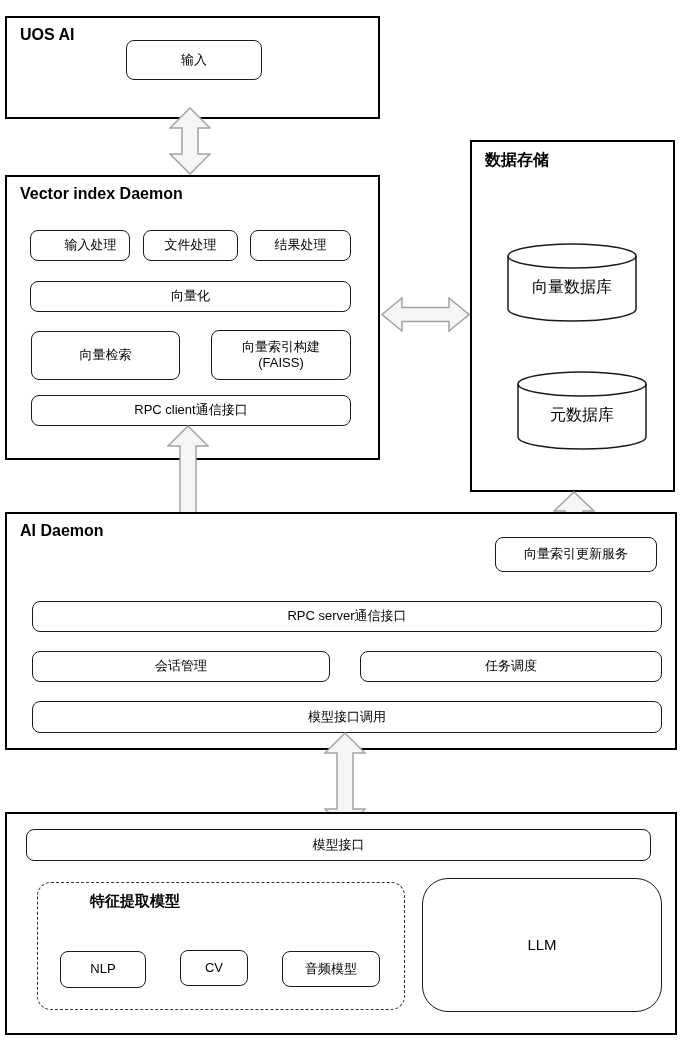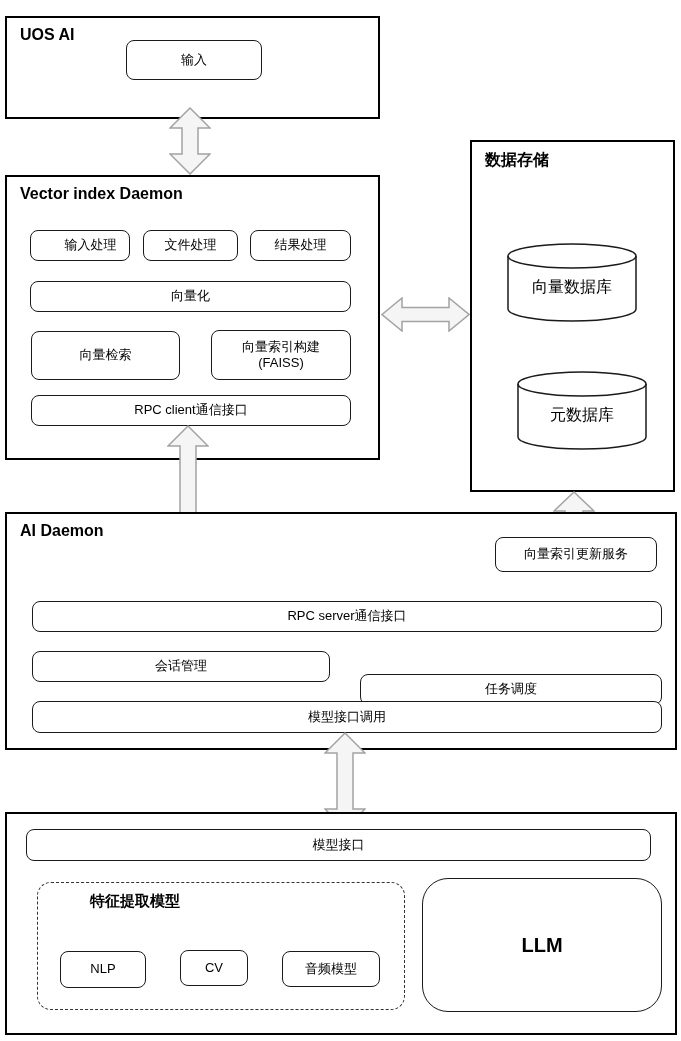--- a/index.html
+++ b/index.html
@@ -24,21 +24,21 @@
   .container .title{
     position:absolute;left:13px;top:8px;font-weight:bold;font-size:16px;
     white-space:nowrap;
   }
   
   .node{
     position:absolute;background:#fff;border:1.5px solid #1a1a1a;border-radius:8px;
     display:flex;align-items:center;justify-content:center;flex-direction:column;
     font-size:13px;text-align:center;line-height:1.25;
   }
-  .node.big-radius{border-radius:26px;font-size:20px;font-weight:bold;}
+  .node.big-radius{border-radius:26px;font-size:15px;}
   .dashed-group{
     position:absolute;background:#fff;border:1.5px dashed #333;border-radius:14px;
   }
   .dashed-group .title{
     position:absolute;left:12px;top:9px;font-weight:bold;font-size:15px;white-space:nowrap;padding-left:40px;
   }
   svg{position:absolute;display:block;}
   .arrow-shape{fill:var(--arrow-fill);stroke:var(--arrow-stroke);stroke-width:1.5;}
   .cyl{fill:#fff;stroke:#1a1a1a;stroke-width:1.5;}
   .cyl-label{
@@ -122,21 +122,21 @@
 </div>
 <div class="node" style="left:495px;top:537px;width:162px;height:35px;">
   <span>向量索引更新服务</span>
 </div>
 <div class="node" style="left:32px;top:601px;width:630px;height:31px;">
   <span>RPC server通信接口</span>
 </div>
 <div class="node" style="left:32px;top:651px;width:298px;height:31px;text-align:center;">
   <span>会话管理</span>
 </div>
-<div class="node" style="left:360px;top:651px;width:302px;height:31px;margin-top:23px;">
+<div class="node" style="left:360px;top:651px;width:302px;height:31px;">
   <span>任务调度</span>
 </div>
 <div class="node" style="left:32px;top:701px;width:630px;height:32px;">
   <span>模型接口调用</span>
 </div>
 
 <svg style="left:324px;top:732px;" width="42" height="98" viewBox="0 0 42 98">
   <path class="arrow-shape" d="M21,1 L41,21 L29,21 L29,77 L41,77 L21,97 L1,77 L13,77 L13,21 L1,21 Z"></path>
 </svg>
 

